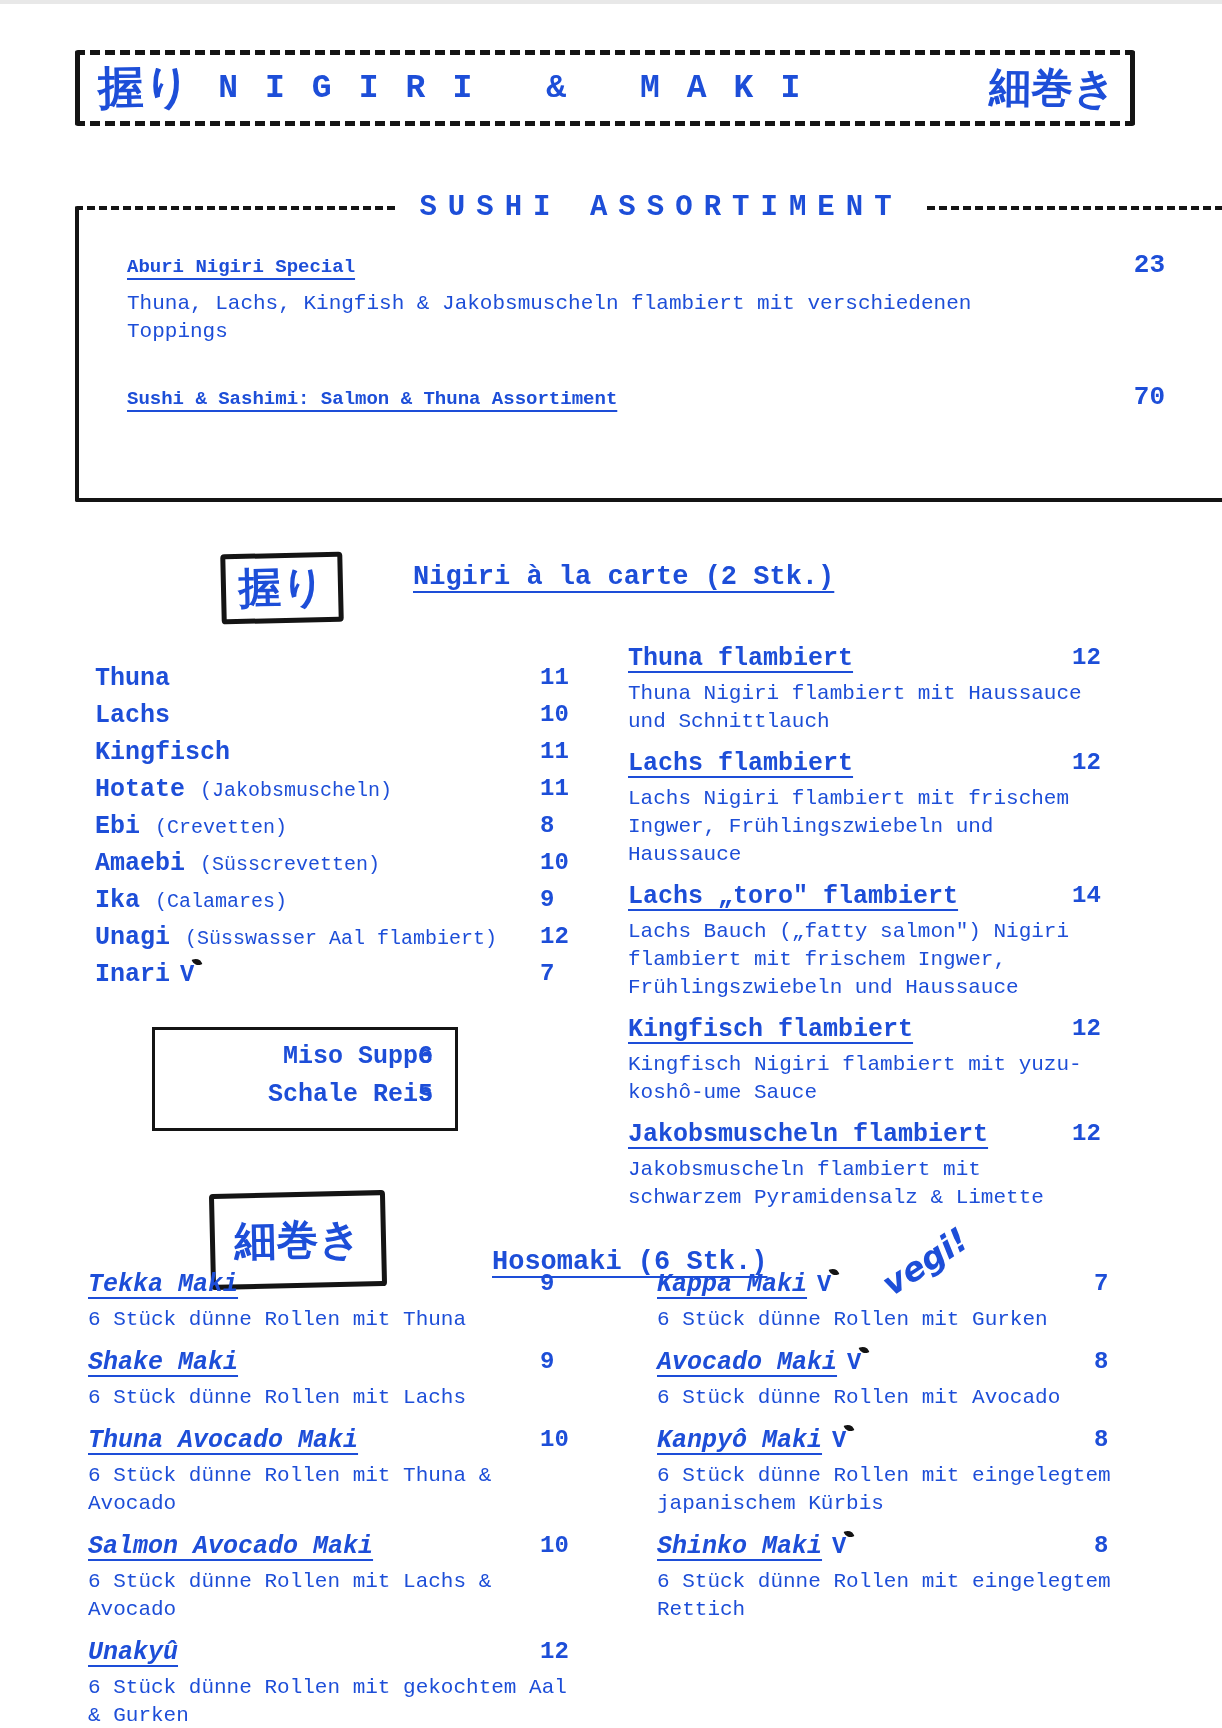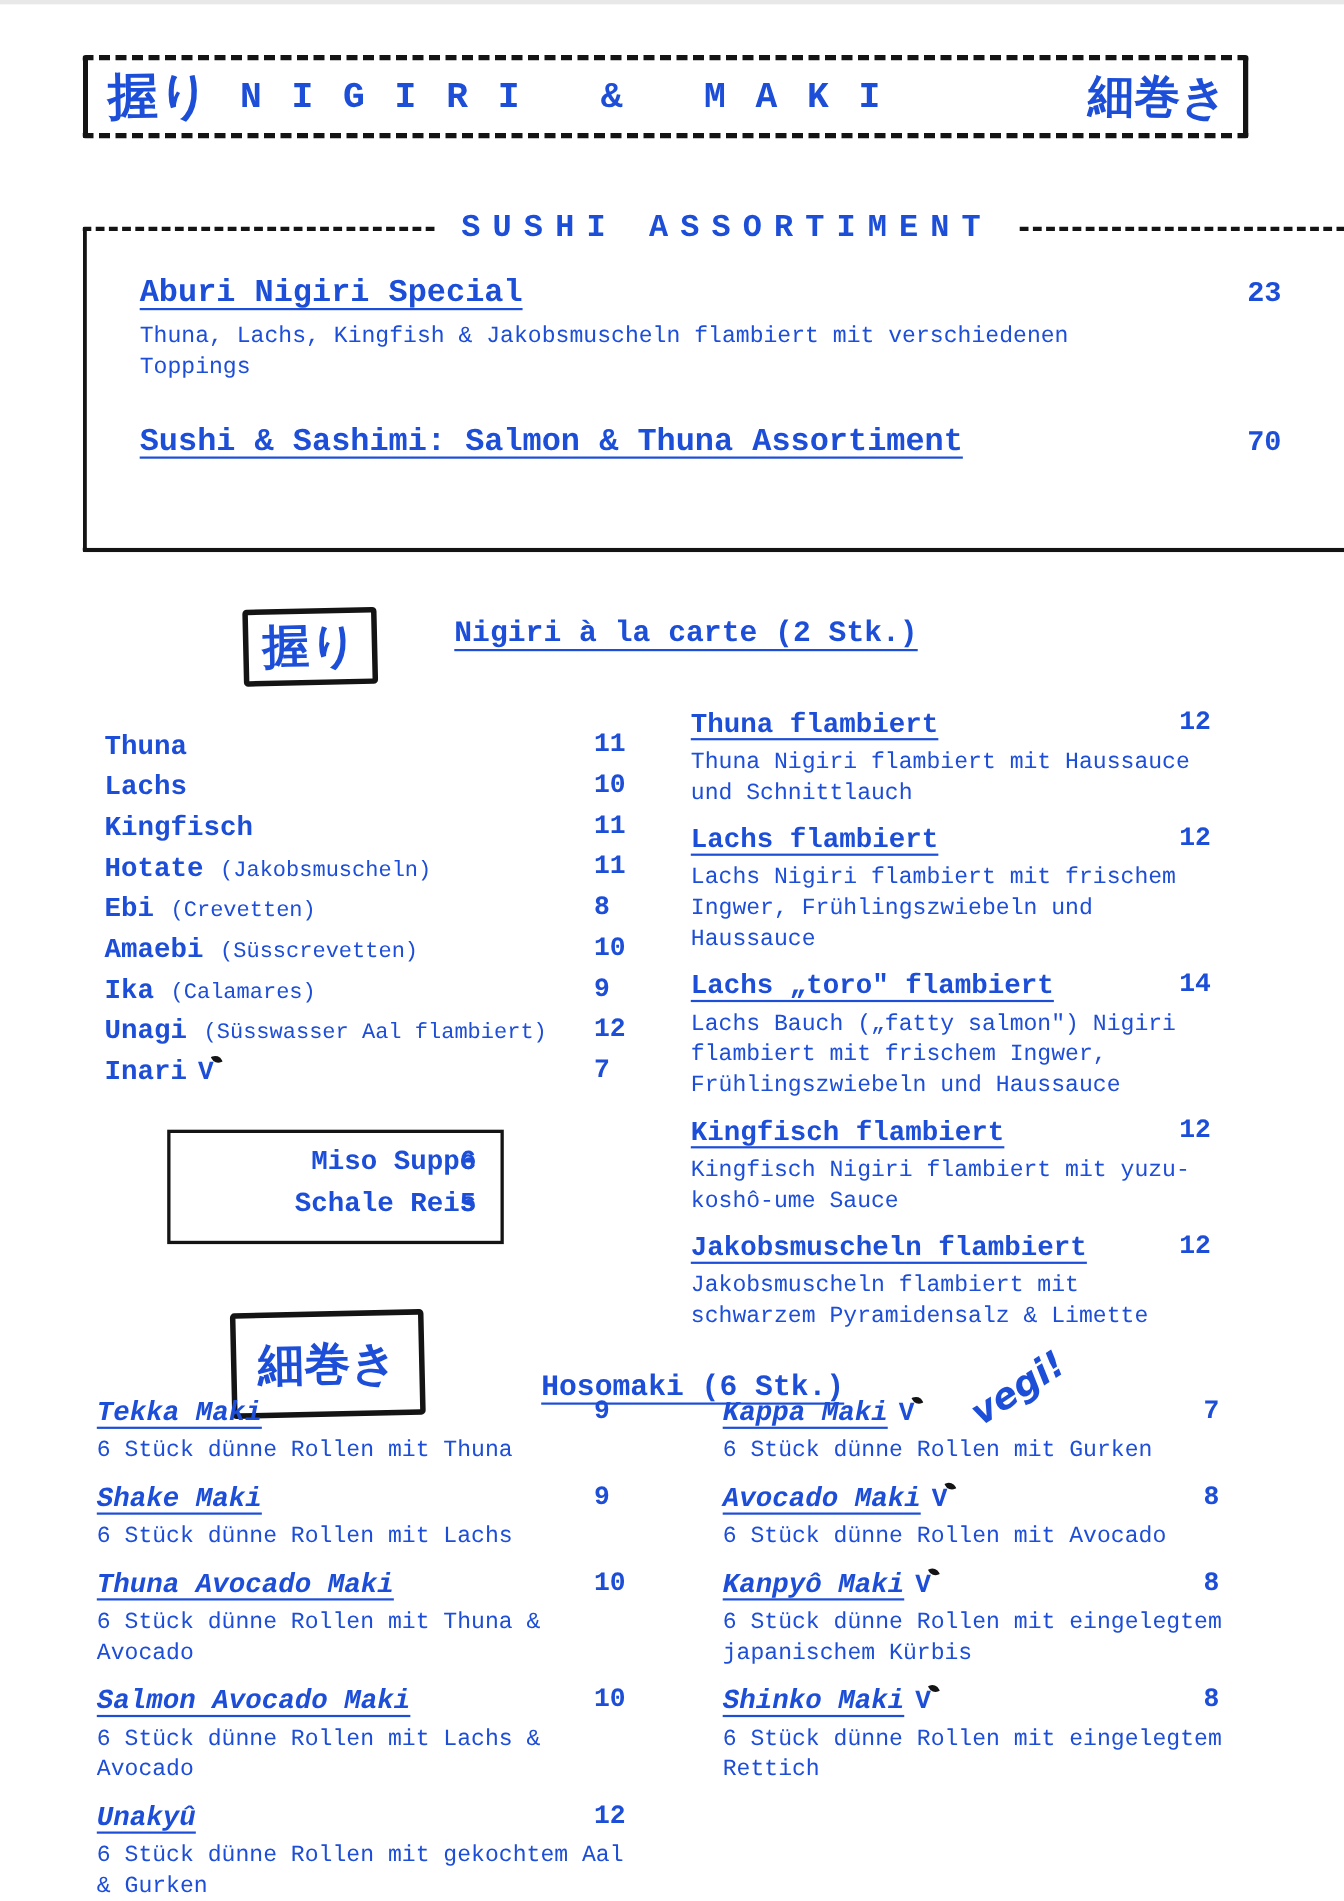--- a/index.html
+++ b/index.html
@@ -24,21 +24,21 @@
     border:4px #141414;border-style:dashed solid solid solid;border-radius:2px;
     box-sizing:border-box;padding:40px 78px 0 48px;
   }
   .assort-legend{
     position:absolute;top:0;left:50%;transform:translate(-50%,-58%);
     background:#ffffff;padding:0 24px;font-size:29px;font-weight:bold;
     letter-spacing:0.38em;white-space:nowrap;
   }
   .assort-item{margin-bottom:36px;}
   .assort-row{display:flex;align-items:baseline;}
-  .assort-name{font-size:29px;font-weight:bold;text-decoration:underline;text-decoration-thickness:2px;text-underline-offset:6px;}
+  .assort-name{font-size:19px;font-weight:bold;text-decoration:underline;text-decoration-thickness:2px;text-underline-offset:6px;}
   .assort-price{margin-left:auto;font-size:26px;font-weight:bold;}
   .assort-desc{margin-top:10px;font-size:21px;line-height:28px;max-width:880px;}
   
   .stamp-box{
     position:absolute;border:5px solid #141414;border-radius:4px;
     display:flex;align-items:center;justify-content:center;
     font-weight:bold;transform:rotate(-1.3deg);box-sizing:border-box;
   }
   .nigiri-stamp{left:221px;top:549px;width:122px;height:70px;font-size:43px;}
   .hoso-stamp{left:210px;top:1188px;width:176px;height:96px;font-size:42px;}

